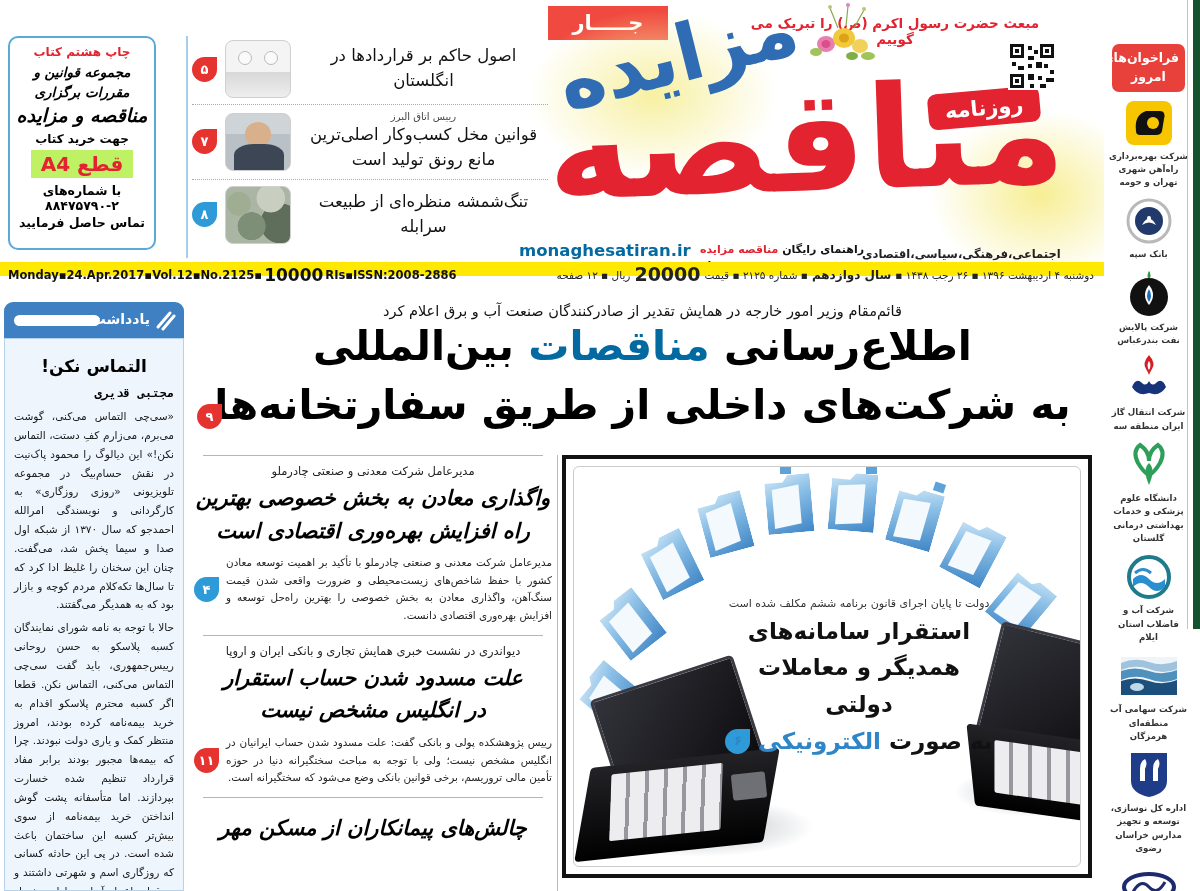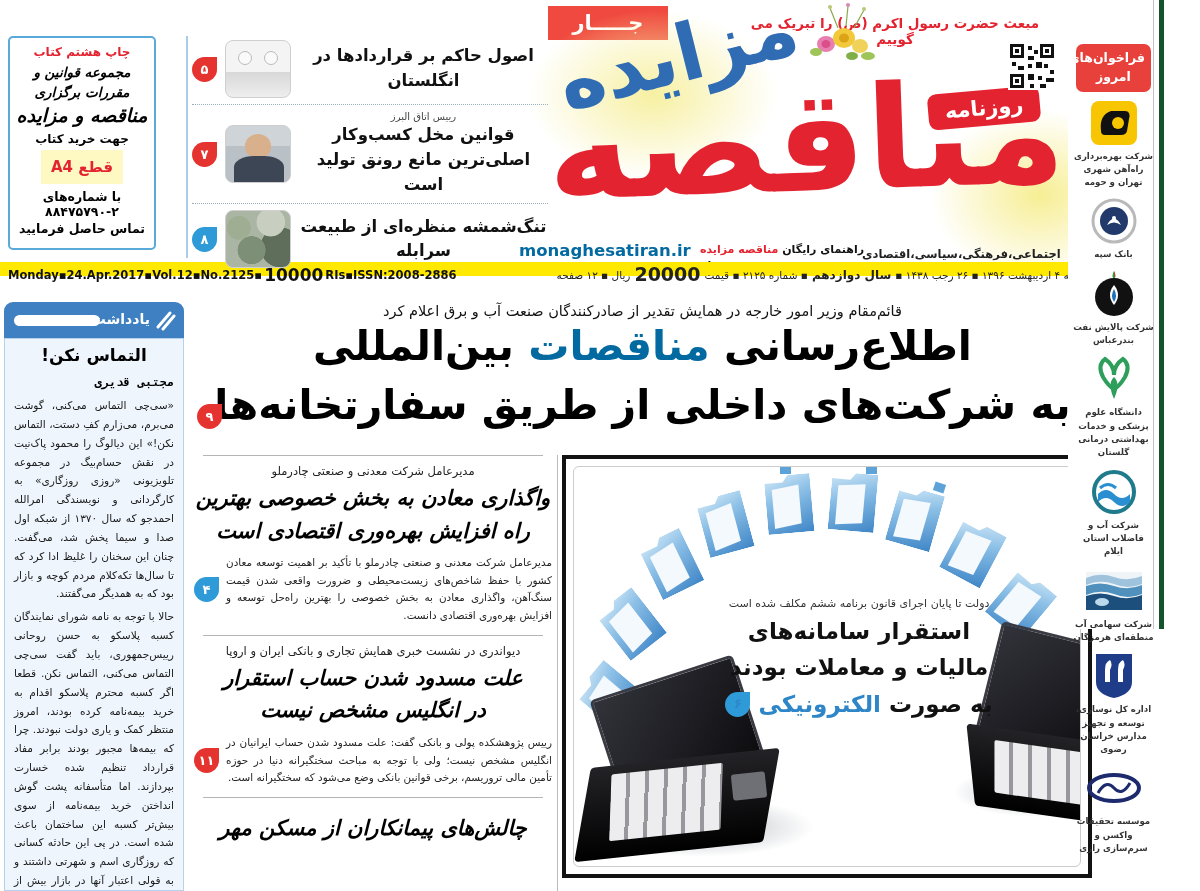--- a/index.html
+++ b/index.html
@@ -34,37 +34,37 @@
   .strip{left:0;top:262px;width:1104px;height:14px;background:#ffe900;}
   .strip-en{position:absolute;left:8px;top:0;height:25px;display:flex;align-items:center;gap:2px;direction:ltr;
     font-weight:bold;font-size:11.5px;color:#111;}
   .strip-en .big{font-size:17px;}
   .strip-fa{position:absolute;right:10px;top:0;height:25px;display:flex;align-items:center;gap:4px;
     font-size:10.5px;color:#222;}
   .strip-fa .bold{font-weight:bold;font-size:12px;}
   .strip-fa .big{font-weight:bold;font-size:19px;line-height:1;}
 
   
-  .bookad{left:8px;top:36px;width:148px;height:214px;background:#fff;border:2px solid #59a9d9;border-radius:5px;
+  .bookad{left:8px;top:36px;width:148px;height:214px;background:#fff;border:2px solid #59a9d9;border-radius:10px;
     box-shadow:0 0 0 2px #fff inset;text-align:center;padding-top:7px;}
   .bookad .l1{color:#e32330;font-weight:bold;font-size:12px;}
   .bookad .l2{font-family:"DejaVu Serif",serif;font-weight:bold;font-style:italic;font-size:13.5px;line-height:1.5;margin-top:3px;}
   .bookad .l3{font-family:"DejaVu Serif",serif;font-weight:bold;font-style:italic;font-size:19px;margin-top:1px;}
   .bookad .l4{font-weight:bold;font-size:12px;margin-top:6px;}
-  .bookad .fmt{display:inline-block;background:#fef9c3;color:#e32330;font-weight:bold;font-size:15px;padding:8px 10px;margin-top:4px;}
+  .bookad .fmt{display:inline-block;background:#bef264;color:#e32330;font-weight:bold;font-size:20px;padding:2px 10px;margin-top:4px;}
   .bookad .l5{font-weight:bold;font-size:12.5px;margin-top:5px;}
   .bookad .l6{font-weight:bold;font-size:12.5px;margin-top:2px;}
 
   
   .briefs{left:192px;top:34px;width:356px;height:226px;}
   .brief{display:flex;align-items:center;gap:8px;padding:6px 0;}
   .brief + .brief{border-top:1.5px dotted #9ab0bd;}
   .brief-text{flex:1;text-align:center;}
   .brief-kicker{font-size:10px;color:#444;margin-bottom:1px;}
-  .brief-title{font-weight:bold;font-size:16.5px;line-height:1.5;color:#111;}
+  .brief-title{font-weight:normal;font-size:16.5px;line-height:1.5;color:#111;}
   .thumb{width:66px;height:58px;border-radius:8px;border:1px solid #cfcfcf;flex:none;overflow:hidden;}
   .thumb1{background:linear-gradient(180deg,#f4f4f4 55%,#d8d8d8 56%,#eee);position:relative;}
   .thumb1 i{position:absolute;width:14px;height:14px;background:#fafafa;border:1px solid #bbb;border-radius:50%;top:10px;}
   .thumb2{background:linear-gradient(180deg,#cfd4d8 0 35%,#b9c0c6 35%);position:relative;}
   .thumb2 .face{position:absolute;left:19px;top:8px;width:26px;height:24px;background:#d9b08c;border-radius:50% 50% 45% 45%;}
   .thumb2 .suit{position:absolute;left:8px;top:30px;width:50px;height:28px;background:#3c4654;border-radius:40% 40% 0 0;}
   .thumb3{background:
      radial-gradient(circle at 20% 30%,#9fae92 0 18%,transparent 19%),
      radial-gradient(circle at 70% 20%,#c9cfc0 0 22%,transparent 23%),
      radial-gradient(circle at 40% 70%,#7e8f78 0 25%,transparent 26%),
@@ -83,21 +83,21 @@
   .lead-l1 .red{color:#0369a1;}
   .lead-l2{left:190px;top:381px;width:905px;text-align:center;font-weight:bold;font-size:41px;color:#000;}
   .lead-badge{left:197px;top:404px;}
 
   
   .note-head{left:4px;top:302px;width:180px;height:36px;background:#3e80c2;border-radius:9px 9px 0 0;}
   .note-head .label{position:absolute;right:34px;top:9px;color:#fff;font-weight:bold;font-size:14px;}
   .note-head .pill{position:absolute;left:10px;top:13px;width:86px;height:11px;background:#fff;border-radius:6px;}
   .note-head svg{position:absolute;right:8px;top:7px;}
   .note-body{left:4px;top:338px;width:180px;height:553px;background:#eef5fc;border:1px solid #b5d2ec;
-    padding:0 9px;overflow:hidden;}
+    padding:11px 9px;overflow:hidden;}
   .note-title{text-align:center;font-weight:bold;font-size:17px;margin:6px 0 10px;}
   .note-author{font-weight:bold;font-size:12px;margin-bottom:6px;font-family:Liberation Mono, monospace;}
   .note-p{font-size:10.6px;line-height:1.78;text-align:justify;color:#1a1a1a;margin-bottom:4px;}
 
   
   .mid{left:190px;top:455px;width:366px;height:436px;overflow:hidden;}
   .sep{border:none;border-top:1px solid #b5b5b5;width:340px;margin:0 auto;}
   .article{padding:8px 4px 10px;}
   .a-kicker{text-align:center;font-size:11.5px;color:#222;margin-bottom:4px;}
   .a-title{text-align:center;font-weight:bold;font-size:21px;line-height:1.55;color:#000;font-style:italic;}
@@ -118,21 +118,21 @@
   .ps-t{font-weight:bold;font-size:23px;line-height:1.6;color:#111;}
   .ps-t .blue{color:#2e86c8;}
   .ps-last{display:flex;align-items:center;justify-content:center;gap:8px;}
   .lap-screen{position:absolute;background:linear-gradient(135deg,#32323a,#0d0d10);border:3px solid #3a3a42;border-radius:5px;}
   .lap-base{position:absolute;background:linear-gradient(180deg,#232327,#000);border-radius:4px;}
   .lap-keys{position:absolute;background:repeating-linear-gradient(90deg,#ededef 0 15px,#97979d 15px 19px);border-radius:2px;}
   .lap-pad{position:absolute;background:#6f6f76;border-radius:3px;}
   .lap-shadow{position:absolute;background:radial-gradient(closest-side,rgba(110,120,132,.5),rgba(255,255,255,0));border-radius:50%;}
 
   
-  .sidebar{left:1068px;top:0;width:96px;height:629px;background:#fff;border-right:5px solid #14532d;}
+  .sidebar{left:1104px;top:0;width:96px;height:629px;background:#fff;border-right:7px solid #14532d;}
   .sidebar::before{content:"";position:absolute;right:5px;top:0;bottom:0;width:1px;background:#c4c4c4;}
   .sb-head{margin:44px 8px 6px;background:#e8403a;color:#fff;font-weight:bold;font-size:12.5px;
     text-align:center;border-radius:7px;padding:5px 6px;line-height:1.5;}
   .sb-entry{text-align:center;margin-bottom:7px;}
   .sb-icon{height:50px;display:flex;align-items:center;justify-content:center;margin-bottom:2px;}
   .sb-cap{font-size:8.6px;font-weight:bold;color:#333;line-height:1.55;padding:0 5px;}
 </style>
 </head>
 <body>
 
@@ -342,21 +342,21 @@
       <div class="lap-pad" style="left:158px;top:306px;width:34px;height:26px;transform:rotate(-6deg)"></div>
 
       <div class="lap-shadow" style="left:380px;top:300px;width:160px;height:50px"></div>
       <div class="lap-screen" style="left:412px;top:168px;width:130px;height:120px;transform:rotate(14deg)"></div>
       <div class="lap-base" style="left:396px;top:268px;width:150px;height:80px;transform:rotate(8deg) skewX(14deg)"></div>
       <div class="lap-keys" style="left:420px;top:280px;width:96px;height:52px;transform:rotate(8deg) skewX(8deg)"></div>
 
       <div class="ps-text">
         <div class="ps-kicker">دولت تا پایان اجرای قانون برنامه ششم مکلف شده است</div>
         <div class="ps-t">استقرار سامانه‌های</div>
-        <div class="ps-t">مالیات و معاملات بودند</div>
+        <div class="ps-t">همدیگر و معاملات دولتی</div>
         <div class="ps-t ps-last">
           <span class="badge blue" style="order:2">۶</span>
           <span style="order:1"><span>به صورت</span> <span class="blue">الکترونیکی</span></span>
         </div>
       </div>
     </div>
   </div>
 
   <div class="abs sidebar">
     <div class="sb-head">فراخوان‌های امروز</div>
@@ -390,20 +390,30 @@
             <path d="M23 2 Q26 7 23 10 Q20 7 23 2Z" fill="#2e9e41"></path>
             <path d="M23 2 Q25 6 23 9 Z" fill="#e03131"></path>
             <circle cx="23" cy="28" r="19" fill="#111"></circle>
             <path d="M23 16 Q31 26 23 36 Q15 26 23 16Z" fill="#fff"></path>
             <path d="M23 20 Q27 27 23 33 Q19 27 23 20Z" fill="#1d6fb8"></path>
           </svg>
       </div>
       <div class="sb-cap">شرکت پالایش نفت بندرعباس</div>
     </div>
 
+    <div class="sb-entry">
+      <div class="sb-icon">
+        <svg width="46" height="52" viewBox="0 0 46 52">
+            <path d="M23 2 Q30 10 26 16 Q24 19 23 22 Q22 19 20 16 Q16 10 23 2Z" fill="#d32027"></path>
+            <path d="M23 8 Q26 12 23 17 Q20 12 23 8Z" fill="#fff"></path>
+            <path d="M6 34 Q10 24 16 30 Q20 34 23 28 Q26 34 30 30 Q36 24 40 34 Q34 44 23 40 Q12 44 6 34Z" fill="#17337a"></path>
+          </svg>
+      </div>
+      <div class="sb-cap">شرکت انتقال گاز ایران منطقه سه</div>
+    </div>
 
     <div class="sb-entry">
       <div class="sb-icon">
         <svg width="46" height="48" viewBox="0 0 46 48">
             <path d="M14 4 Q23 10 23 20 Q23 10 32 4 Q40 10 34 22 Q28 32 23 34 Q18 32 12 22 Q6 10 14 4Z" fill="none" stroke="#2e9e5b" stroke-width="4"></path>
             <path d="M23 22 Q30 28 23 44 Q16 28 23 22Z" fill="#2e9e5b"></path>
           </svg>
       </div>
       <div class="sb-cap">دانشگاه علوم پزشکی و خدمات بهداشتی درمانی گلستان</div>
     </div>

